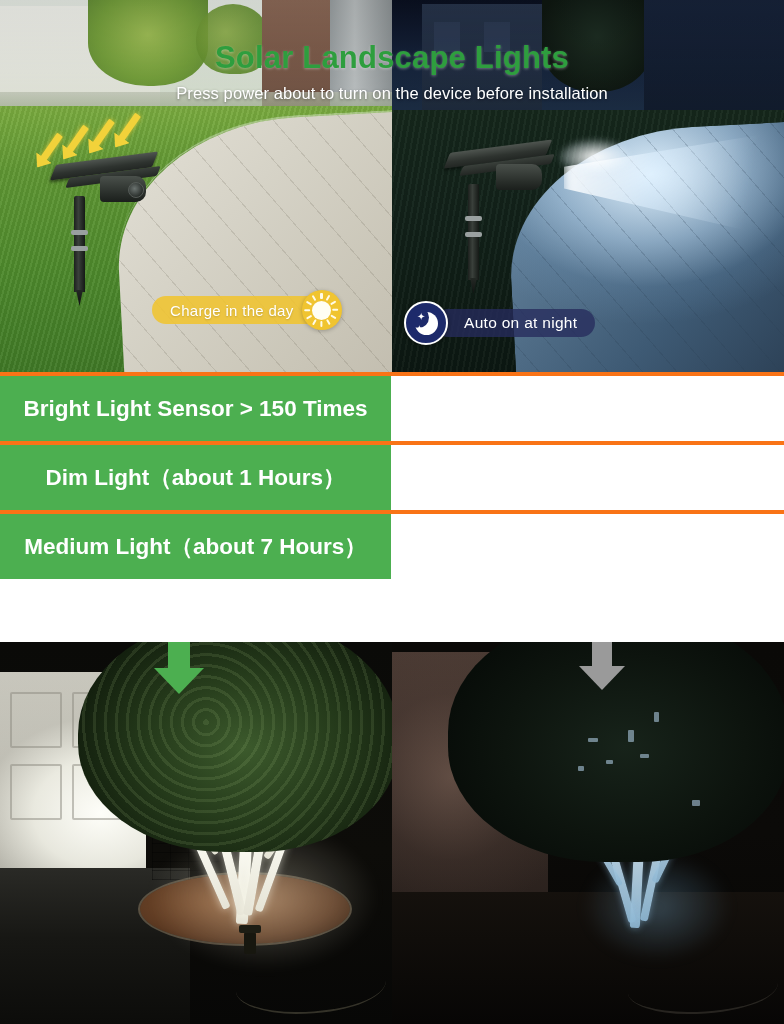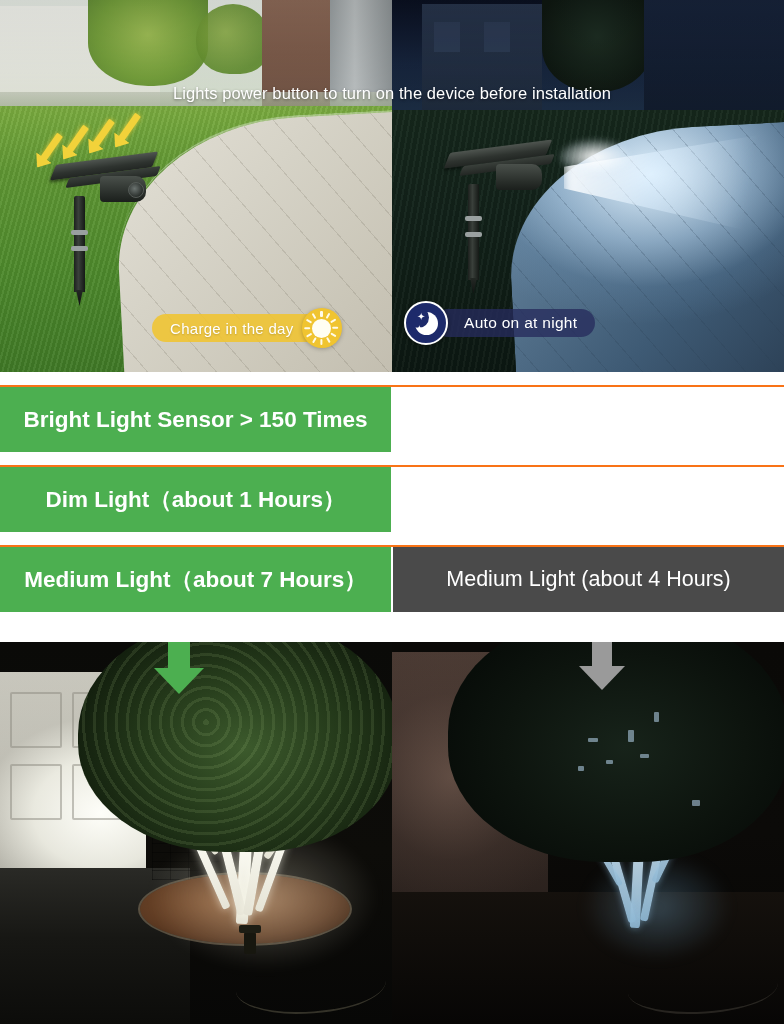--- a/index.html
+++ b/index.html
@@ -106,21 +106,21 @@
   .hero-scrim { position:absolute; left:0; top:0; width:784px; height:116px;
     background:linear-gradient(180deg, rgba(0,0,0,.10), rgba(0,0,0,0)); pointer-events:none; }
   .hero-title { position:absolute; left:0; top:40px; width:784px; text-align:center;
     font-size:31px; font-weight:bold; color:#2e9e3e; letter-spacing:.2px;
     text-shadow:0 1px 3px rgba(255,255,255,.35); }
   .hero-sub { position:absolute; left:0; top:84px; width:784px; text-align:center;
     font-size:16.5px; color:#ffffff; letter-spacing:.1px;
     text-shadow:0 1px 3px rgba(0,0,0,.45); }
 
   
-  .badge-day { position:absolute; left:152px; top:314px; display:flex; align-items:flex-end; }
+  .badge-day { position:absolute; left:152px; top:296px; display:flex; align-items:flex-end; }
   .badge-day .pill { height:28px; padding:0 40px 0 18px; border-radius:14px;
     background:rgba(240,196,48,.88); display:flex; align-items:center;
     font-size:15px; color:#fff; letter-spacing:.3px; text-shadow:0 1px 2px rgba(0,0,0,.18); }
   .sun-icon { position:absolute; right:-8px; top:-6px; width:40px; height:40px; border-radius:50%;
     background:#f0c430; display:flex; align-items:center; justify-content:center;
     box-shadow:0 1px 4px rgba(0,0,0,.25); }
   .sun-core { width:19px; height:19px; border-radius:50%; background:#fffef2; }
   .sun-ray { position:absolute; left:50%; top:3px; width:2.4px; height:6px; background:#fffbe8;
     border-radius:1px; transform-origin:50% 17px; margin-left:-1.2px; }
 
@@ -151,21 +151,21 @@
   .logo { display:flex; align-items:center; font-size:25px; font-weight:bold;
     letter-spacing:1px; color:#ffffff; }
   .logo .ring { display:inline-block; position:relative; width:23px; height:23px;
     border:3.5px solid #ffffff; border-radius:50%; margin:0 1px; vertical-align:middle; }
   .logo .ring::after { content:""; position:absolute; left:50%; top:-5px; margin-left:-1.8px;
     width:3.6px; height:11px; background:#ffffff; border-radius:1px; }
   .logo .ring-wrap { display:inline-block; position:relative; top:3px; }
   .others-title { font-size:25px; font-weight:bold; letter-spacing:1.4px; }
 
   .data-row .cell { height:65px; }
-  .data-row { border-top:2px solid #f97316;margin-top:13px; }
+  .data-row { border-top:4px solid #f97316; }
   .cell.litom .txt { font-size:22.5px; font-weight:bold; letter-spacing:0; }
   .cell.others .txt { font-size:21.5px; font-weight:normal; letter-spacing:0; }
 
   
   .bottom { position:absolute; left:0; top:642px; width:784px; height:382px; display:flex; }
   .bphoto { position:relative; width:392px; height:382px; overflow:hidden; }
 
   
   .b-litom { background:linear-gradient(180deg,#0a0a08 0%, #0d0c09 55%, #070706 100%); }
   .bl-garage { position:absolute; left:-4px; top:30px; width:150px; height:196px;
@@ -276,21 +276,22 @@
           <div class="fix-panel2" style="left:72px;  top:160px;"></div>
           <div class="fix-head" style="left:104px; top:164px;"></div>
           <div class="fix-stake" style="left:76px;  top:184px;"></div>
           <div class="fix-collar" style="left:73px;  top:216px;"></div>
           <div class="fix-collar" style="left:73px;  top:232px;"></div>
         </div>
       </div>
     </div>
 
     <div class="hero-scrim"></div>
-    <div class="hero-sub">Lights power button to turn on the device before installation</div>
+    <div class="hero-title">Solar Landscape Lights</div>
+    <div class="hero-sub">Press power about to turn on the device before installation</div>
 
     <div class="badge-day">
       <div class="pill">Charge in the day</div>
       <div class="sun-icon">
         <div class="sun-ray" style="transform:rotate(0deg)"></div>
         <div class="sun-ray" style="transform:rotate(30deg)"></div>
         <div class="sun-ray" style="transform:rotate(60deg)"></div>
         <div class="sun-ray" style="transform:rotate(90deg)"></div>
         <div class="sun-ray" style="transform:rotate(120deg)"></div>
         <div class="sun-ray" style="transform:rotate(150deg)"></div>
@@ -329,23 +330,20 @@
     <div class="trow data-row">
       <div class="cell litom">
         <span class="txt">Dim Light（about 1 Hours）</span>
       </div>
     </div>
 
     <div class="trow data-row">
       <div class="cell litom">
         <span class="txt">Medium Light（about 7 Hours）</span>
       </div>
-      <div class="cell others">
-        <span class="txt">Medium Light (about 4 Hours)</span>
-      </div>
     </div>
   </div>
 
   <div class="bottom">
 
     <div class="bphoto b-litom">
       <div class="bl-garage">
         <div class="bl-panel" style="left:14px;  top:20px;  width:52px; height:56px;"></div>
         <div class="bl-panel" style="left:76px;  top:20px;  width:52px; height:56px;"></div>
         <div class="bl-panel" style="left:14px;  top:92px;  width:52px; height:56px;"></div>

